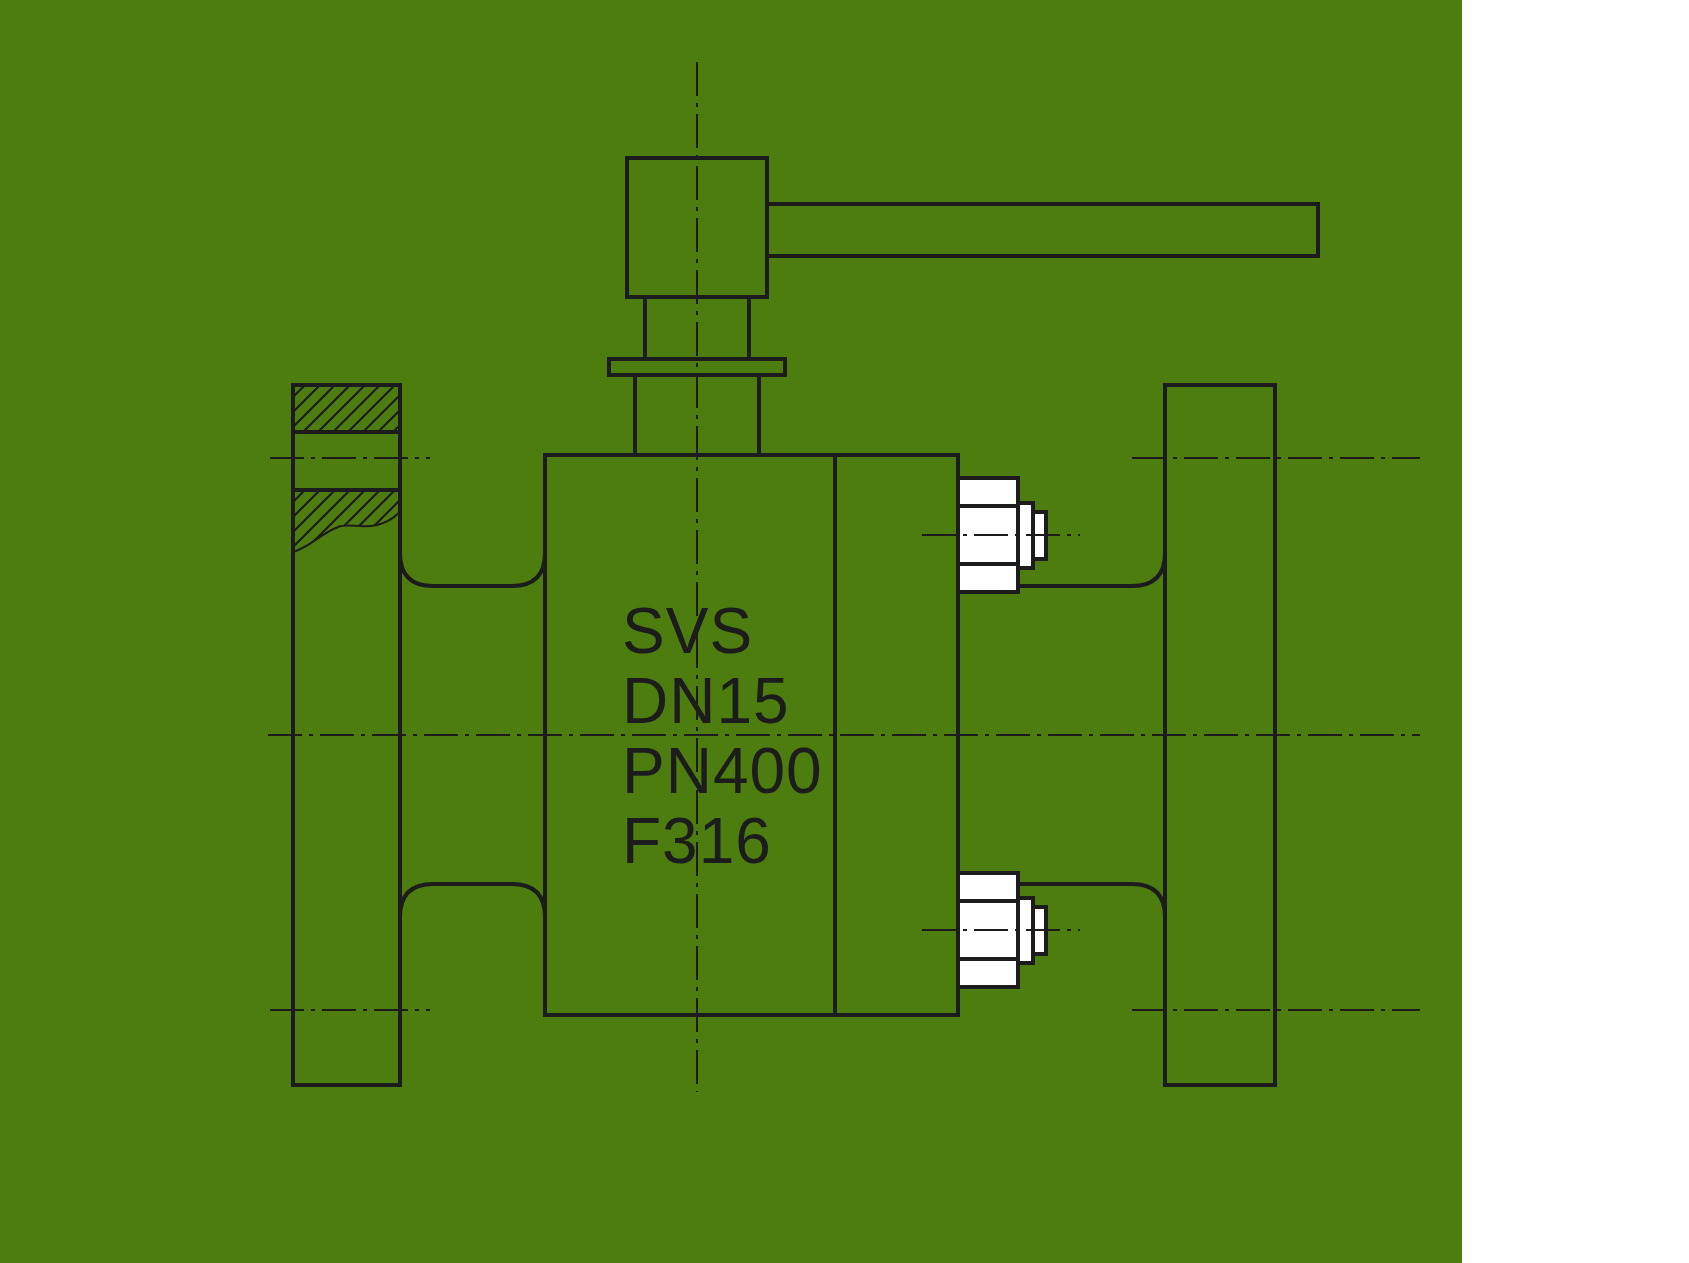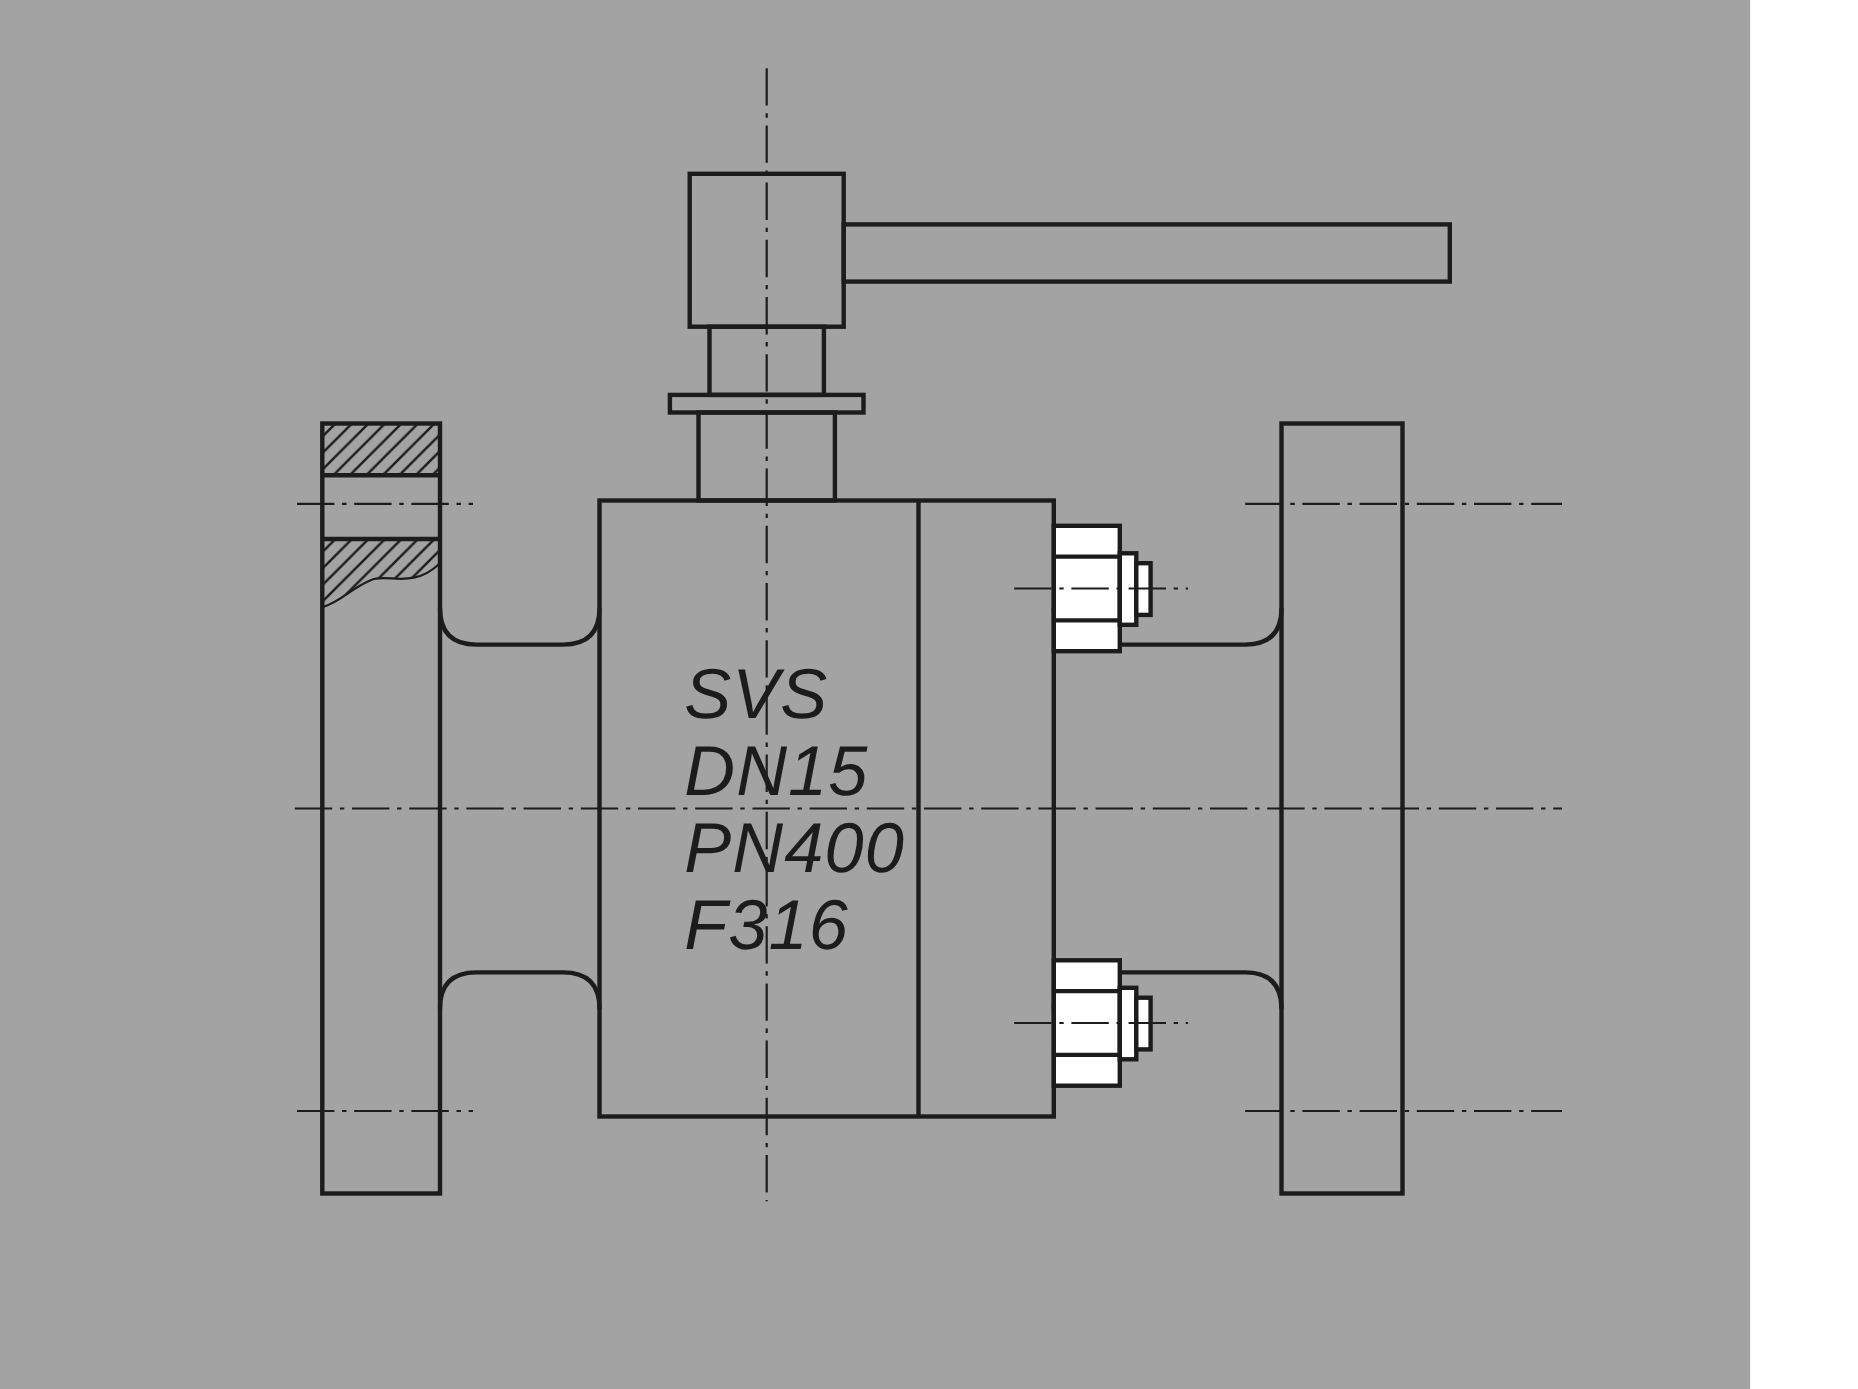--- a/index.html
+++ b/index.html
@@ -1,23 +1,22 @@
 <!DOCTYPE html>
 <html><head>
 <meta charset="utf-8">
 <style>
   html, body { margin: 0; padding: 0; background: #ffffff; }
   .page {
     position: relative;
-    width: 1591px;
+    width: 1462px;
     height: 1263px;
-    background: #a3a3a3;
+    background: #4d7c0f;
     overflow: hidden;
     font-family: "Liberation Sans", sans-serif;
-    font-style: italic;
   }
   svg { display: block; }
   .obj  { fill: none;    stroke: #1c1c1c; stroke-width: 4;   stroke-linejoin: miter; }
   .objf { fill: #ffffff; stroke: #1c1c1c; stroke-width: 4;   stroke-linejoin: miter; }
   .thin { fill: none;    stroke: #1c1c1c; stroke-width: 2;   }
   .cl   { fill: none;    stroke: #1c1c1c; stroke-width: 2;   stroke-dasharray: 34 7 4 7; }
   .marking {
     font-family: "Liberation Sans", sans-serif;
     font-size: 64px;
     fill: #1c1c1c;

